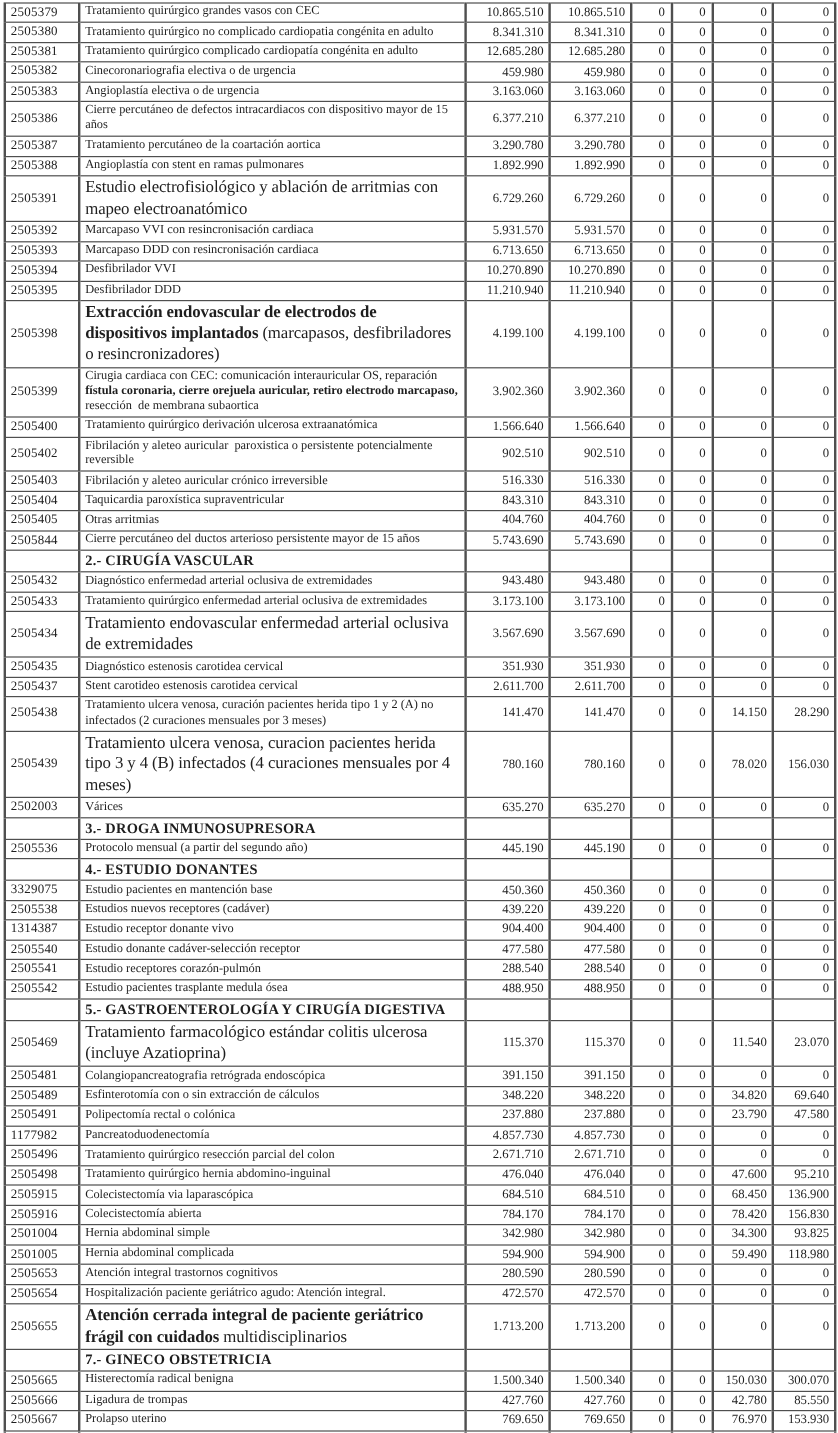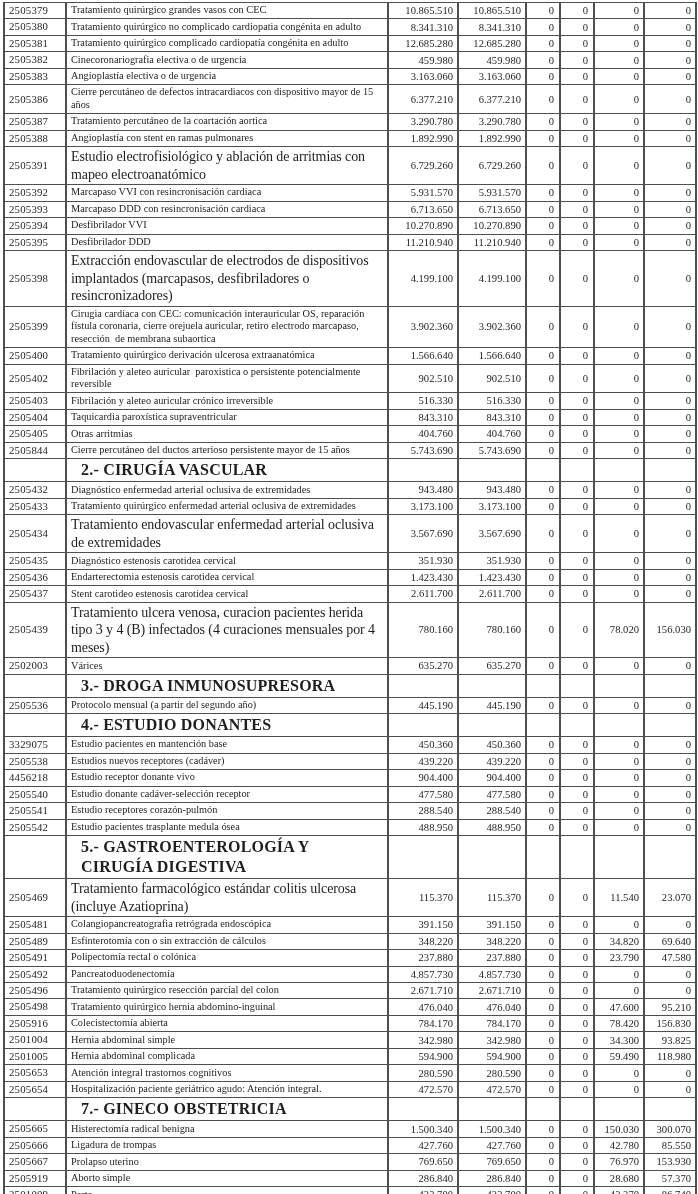--- a/index.html
+++ b/index.html
@@ -17,22 +17,22 @@
     border:1px solid var(--border);
     border-left-width:2px; border-right-width:2px;
     vertical-align:middle; padding:1px 3px;
     font-size:10.3px; line-height:1.25; overflow:hidden;
   }
   td.code { font-size:10.8px; padding-left:4px; letter-spacing:0.2px; }
   td.desc { padding-left:4px; padding-right:4px; white-space:pre-wrap; }
   td.desc.fit { font-size:14px; letter-spacing:-0.1px; }
   td.num  { text-align:right; padding-right:4px; font-size:10.6px; }
   td.zero { text-align:right; padding-right:5px; font-size:10.6px; }
-  td.section { font-weight:bold; padding-left:14px; font-size:16px; letter-spacing:0.2px; }
-  span.b { font-weight:normal;text-align:right; }
+  td.section { font-weight:bold; padding-left:4px; font-size:12px; letter-spacing:0.2px; }
+  span.b { font-weight:bold;text-align:right; }
 </style>
 </head>
 <body>
 
 <table>
   <colgroup>
     <col style="width:62px">
       <col style="width:322px">
       <col style="width:70px">
       <col style="width:68px">
@@ -296,40 +296,40 @@
         <td class="code">2505435</td>
         <td class="desc"><span>Diagnóstico estenosis carotidea cervical</span></td>
         <td class="num">351.930</td>
         <td class="num">351.930</td>
         <td class="zero">0</td>
         <td class="zero">0</td>
         <td class="num">0</td>
         <td class="num">0</td>
       </tr>
       <tr>
-        <td class="code">2505436</td>
-        <td class="desc"><span>Endarterectomia estenosis carotidea cervical</span></td>
-        <td class="num">1.423.430</td>
-        <td class="num">1.423.430</td>
-        <td class="zero">0</td>
-        <td class="zero">0</td>
-        <td class="num">0</td>
-        <td class="num">0</td>
-      </tr>
-      <tr>
         <td class="code">2505437</td>
         <td class="desc"><span>Stent carotideo estenosis carotidea cervical</span></td>
         <td class="num">2.611.700</td>
         <td class="num">2.611.700</td>
         <td class="zero">0</td>
         <td class="zero">0</td>
         <td class="num">0</td>
         <td class="num">0</td>
       </tr>
       <tr>
+        <td class="code">2505438</td>
+        <td class="desc"><span>Tratamiento ulcera venosa, curación pacientes herida tipo 1 y 2 (A) no infectados (2 curaciones mensuales por 3 meses)</span></td>
+        <td class="num">141.470</td>
+        <td class="num">141.470</td>
+        <td class="zero">0</td>
+        <td class="zero">0</td>
+        <td class="num">14.150</td>
+        <td class="num">28.290</td>
+      </tr>
+      <tr>
         <td class="code">2505439</td>
         <td class="desc fit"><span>Tratamiento ulcera venosa, curacion pacientes herida tipo 3 y 4 (B) infectados (4 curaciones mensuales por 4 meses)</span></td>
         <td class="num">780.160</td>
         <td class="num">780.160</td>
         <td class="zero">0</td>
         <td class="zero">0</td>
         <td class="num">78.020</td>
         <td class="num">156.030</td>
       </tr>
       <tr>
@@ -386,21 +386,21 @@
         <td class="code">2505538</td>
         <td class="desc"><span>Estudios nuevos receptores (cadáver)</span></td>
         <td class="num">439.220</td>
         <td class="num">439.220</td>
         <td class="zero">0</td>
         <td class="zero">0</td>
         <td class="num">0</td>
         <td class="num">0</td>
       </tr>
       <tr>
-        <td class="code">4456218</td>
+        <td class="code">1314387</td>
         <td class="desc"><span>Estudio receptor donante vivo</span></td>
         <td class="num">904.400</td>
         <td class="num">904.400</td>
         <td class="zero">0</td>
         <td class="zero">0</td>
         <td class="num">0</td>
         <td class="num">0</td>
       </tr>
       <tr>
         <td class="code">2505540</td>
@@ -476,21 +476,21 @@
         <td class="code">2505491</td>
         <td class="desc"><span>Polipectomía rectal o colónica</span></td>
         <td class="num">237.880</td>
         <td class="num">237.880</td>
         <td class="zero">0</td>
         <td class="zero">0</td>
         <td class="num">23.790</td>
         <td class="num">47.580</td>
       </tr>
       <tr>
-        <td class="code">2505492</td>
+        <td class="code">1177982</td>
         <td class="desc"><span>Pancreatoduodenectomía</span></td>
         <td class="num">4.857.730</td>
         <td class="num">4.857.730</td>
         <td class="zero">0</td>
         <td class="zero">0</td>
         <td class="num">0</td>
         <td class="num">0</td>
       </tr>
       <tr>
         <td class="code">2505496</td>
@@ -506,20 +506,30 @@
         <td class="code">2505498</td>
         <td class="desc"><span>Tratamiento quirúrgico hernia abdomino-inguinal</span></td>
         <td class="num">476.040</td>
         <td class="num">476.040</td>
         <td class="zero">0</td>
         <td class="zero">0</td>
         <td class="num">47.600</td>
         <td class="num">95.210</td>
       </tr>
       <tr>
+        <td class="code">2505915</td>
+        <td class="desc"><span>Colecistectomía via laparascópica</span></td>
+        <td class="num">684.510</td>
+        <td class="num">684.510</td>
+        <td class="zero">0</td>
+        <td class="zero">0</td>
+        <td class="num">68.450</td>
+        <td class="num">136.900</td>
+      </tr>
+      <tr>
         <td class="code">2505916</td>
         <td class="desc"><span>Colecistectomía abierta</span></td>
         <td class="num">784.170</td>
         <td class="num">784.170</td>
         <td class="zero">0</td>
         <td class="zero">0</td>
         <td class="num">78.420</td>
         <td class="num">156.830</td>
       </tr>
       <tr>
@@ -556,20 +566,30 @@
         <td class="code">2505654</td>
         <td class="desc"><span>Hospitalización paciente geriátrico agudo: Atención integral.</span></td>
         <td class="num">472.570</td>
         <td class="num">472.570</td>
         <td class="zero">0</td>
         <td class="zero">0</td>
         <td class="num">0</td>
         <td class="num">0</td>
       </tr>
       <tr>
+        <td class="code">2505655</td>
+        <td class="desc fit"><span class="b">Atención cerrada integral de paciente geriátrico frágil con cuidados </span><span>multidisciplinarios</span></td>
+        <td class="num">1.713.200</td>
+        <td class="num">1.713.200</td>
+        <td class="zero">0</td>
+        <td class="zero">0</td>
+        <td class="num">0</td>
+        <td class="num">0</td>
+      </tr>
+      <tr>
         <td class="code"></td>
         <td class="desc section">7.- GINECO OBSTETRICIA</td>
         <td class="num"></td>
         <td class="num"></td>
         <td class="zero"></td>
         <td class="zero"></td>
         <td class="num"></td>
         <td class="num"></td>
       </tr>
       <tr>

